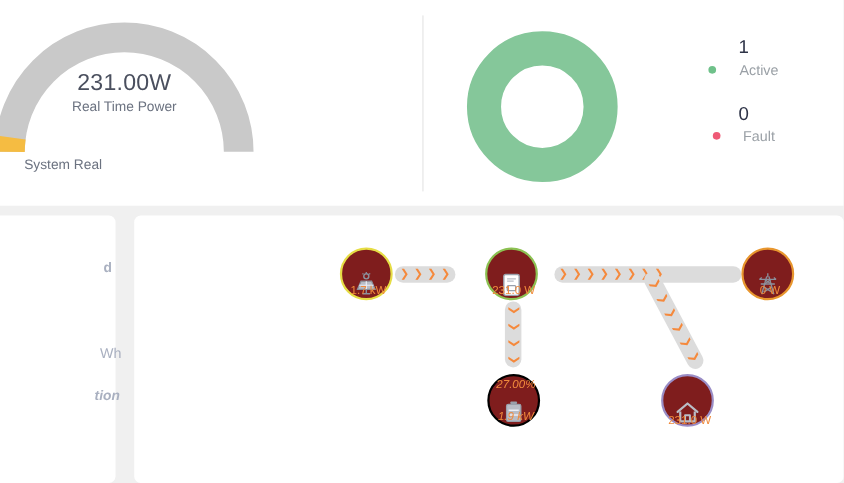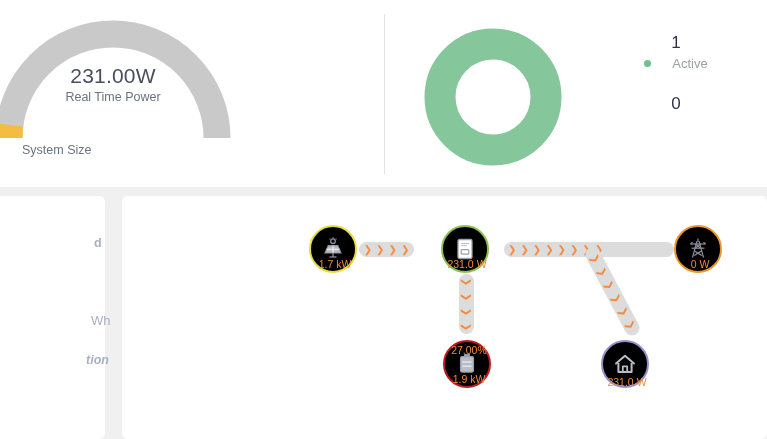--- a/index.html
+++ b/index.html
@@ -65,22 +65,22 @@
   .lt.r{font-size:13px;text-align:center;}
 
   .flow-card{
     position:absolute;left:122px;top:196px;width:645px;height:243px;
     background:#ffffff;border-radius:6px;
   }
 
   
   .node{
     position:absolute;width:48px;height:48px;border-radius:50%;
-    background:#000000;box-sizing:border-box;
-    display:flex;align-items:center;justify-content:center;
+    background:#7f1d1d;box-sizing:border-box;
+    display:flex;align-items:flex-end;justify-content:center;
   }
   .node svg{display:block;}
   .node-cap{
     position:absolute;left:-14px;width:76px;text-align:center;
     font-size:10.5px;color:#f08a3c;white-space:nowrap;
   }
   .cap-bottom{bottom:1px;}
   .cap-top{top:2px;}
   .cap-under{bottom:-2px;}
 
@@ -110,36 +110,40 @@
         <path d="M 14 126 A 104 104 0 0 1 222 126" fill="none" stroke="#c9c9c9" stroke-width="27" stroke-linecap="butt"></path>
         <path d="M 14 126 A 104 104 0 0 1 14.9 113.0" fill="none" stroke="#f5bc42" stroke-width="27" stroke-linecap="butt"></path>
       </svg>
       <div class="gauge-center">
         <div class="gauge-value">231.00W</div>
         <div class="gauge-label">Real Time Power</div>
       </div>
     </div>
 
     <div class="system-size">
-      <span class="ss-label">System Size</span>
+      <span class="ss-label">System Real</span>
     </div>
 
     <div class="donut-wrap">
       <svg width="150" height="150" viewBox="0 0 150 150">
         <circle cx="75" cy="75" r="53" fill="none" stroke="#85c79a" stroke-width="31"></circle>
       </svg>
     </div>
 
     <div class="legend">
       <div class="legend-num">1</div>
       <div class="legend-row">
         <span class="dot" style="background:#6fc18a"></span>
         <span>Active</span>
       </div>
       <div class="legend-num">0</div>
+      <div class="legend-row">
+        <span class="dot" style="background:#ef5a76"></span>
+        <span>Fault</span>
+      </div>
     </div>
   </div>
 
   <div class="left-card">
     <div class="left-text">
       <span class="lt b" style="left:196px;top:40px;">d</span>
       <span class="lt r" style="left:193px;top:117px;">Wh</span>
       <span class="lt b" style="left:188px;top:157px;font-style:italic;">tion</span>
     </div>
   </div>
@@ -227,21 +231,21 @@
           <line x1="14.9" y1="7" x2="9.1" y2="11.2"></line>
           <line x1="8.2" y1="13.8" x2="15.8" y2="18.6"></line>
           <line x1="15.8" y1="13.8" x2="8.2" y2="18.6"></line>
           <line x1="4.5" y1="7" x2="6.5" y2="5.2"></line>
           <line x1="19.5" y1="7" x2="17.5" y2="5.2"></line>
         </g>
       </svg>
       <span class="node-cap cap-bottom">0 W</span>
     </div>
 
-    <div class="node" style="left:321px;top:144px;border:2px solid #b91c1c;">
+    <div class="node" style="left:321px;top:144px;border:2px solid #000000;font-style:italic;">
       <svg width="18" height="22" viewBox="0 0 18 22">
         <rect x="6" y="1" width="6" height="2.2" rx="0.7" fill="#9aa0ab"></rect>
         <rect x="2.5" y="3.6" width="13" height="15.5" rx="1.6" fill="#b9bdc6" stroke="#9aa0ab" stroke-width="1.1"></rect>
         <line x1="4.4" y1="9" x2="13.6" y2="9" stroke="#eceef5" stroke-width="1.3"></line>
         <line x1="4.4" y1="13.2" x2="13.6" y2="13.2" stroke="#eceef5" stroke-width="1.3"></line>
       </svg>
       <span class="node-cap cap-top">27.00%</span>
       <span class="node-cap cap-bottom">1.9 kW</span>
     </div>
 

